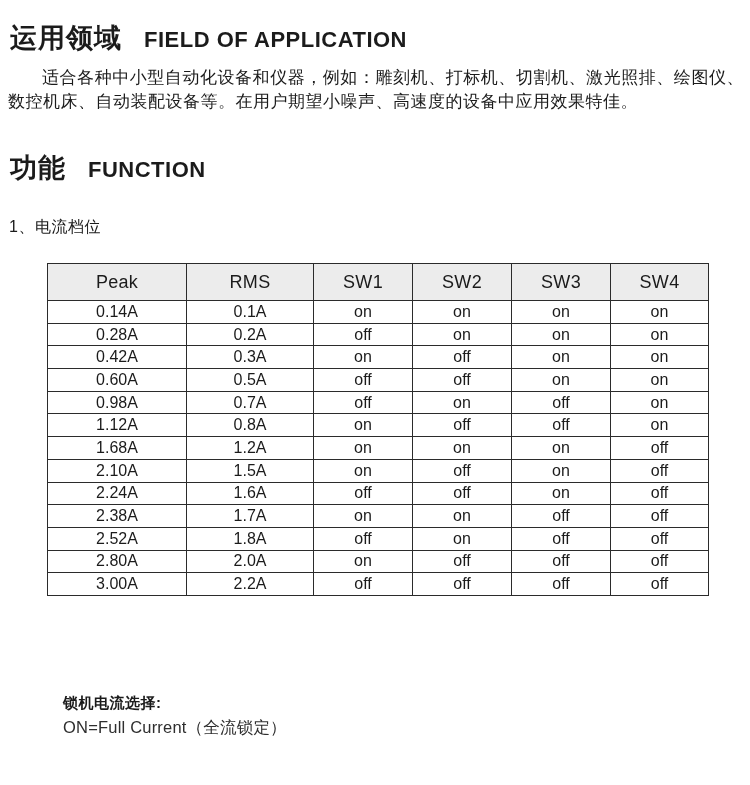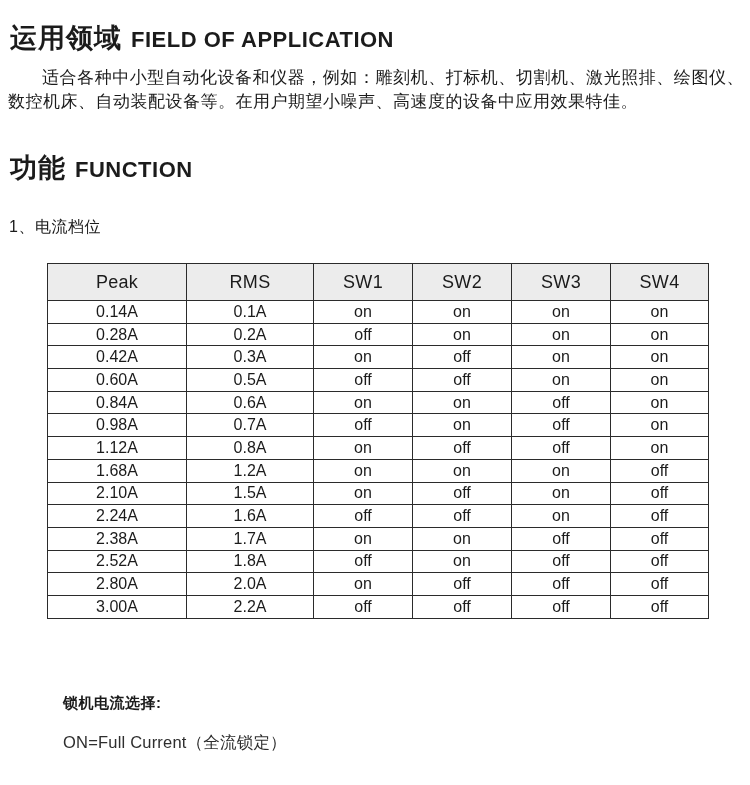--- a/index.html
+++ b/index.html
@@ -11,21 +11,21 @@
     position: relative;
     overflow: hidden;
   }
   .page { position: absolute; inset: 0; background: #ffffff; }
 
   .heading {
     position: absolute;
     left: 10px;
     display: flex;
     align-items: baseline;
-    gap: 9px;
+    gap: 22px;
     font-weight: bold;
     white-space: nowrap;
   }
   .heading .zh { font-size: 27px; letter-spacing: 1px; }
   .heading .en { font-size: 22px; letter-spacing: 0.5px; }
   #heading-application { top: 20px; }
   #heading-function    { top: 150px; }
 
   .paragraph {
     position: absolute;
@@ -73,21 +73,21 @@
     font-size: 16px;
     line-height: 1;
   }
   .current-table { outline: 1px solid #2b2b2b; outline-offset: -1px; }
 
   .notes { position: absolute; left: 63px; top: 694px; }
   .notes .notes-title {
     font-weight: bold;
     font-size: 15px;
     letter-spacing: 0.5px;
-    margin-bottom: 19px;
+    margin-bottom: 4px;
   }
   .notes .notes-line {
     font-size: 16.5px;
     color: #2e2e2e;
     margin-bottom: 10px;
     letter-spacing: 0.2px;
   }
 </style>
 </head>
 <body>
@@ -154,28 +154,20 @@
         </tr>
         <tr>
           <td style="border-color: rgb(43, 43, 43);">0.60A</td>
           <td style="border-color: rgb(43, 43, 43);">0.5A</td>
           <td style="border-color: rgb(43, 43, 43);">off</td>
           <td style="border-color: rgb(43, 43, 43);">off</td>
           <td style="border-color: rgb(43, 43, 43);">on</td>
           <td style="border-color: rgb(43, 43, 43);">on</td>
         </tr>
         <tr>
-          <td style="border-color: rgb(43, 43, 43);">0.84A</td>
-          <td style="border-color: rgb(43, 43, 43);">0.6A</td>
-          <td style="border-color: rgb(43, 43, 43);">on</td>
-          <td style="border-color: rgb(43, 43, 43);">on</td>
-          <td style="border-color: rgb(43, 43, 43);">off</td>
-          <td style="border-color: rgb(43, 43, 43);">on</td>
-        </tr>
-        <tr>
           <td style="border-color: rgb(43, 43, 43);">0.98A</td>
           <td style="border-color: rgb(43, 43, 43);">0.7A</td>
           <td style="border-color: rgb(43, 43, 43);">off</td>
           <td style="border-color: rgb(43, 43, 43);">on</td>
           <td style="border-color: rgb(43, 43, 43);">off</td>
           <td style="border-color: rgb(43, 43, 43);">on</td>
         </tr>
         <tr>
           <td style="border-color: rgb(43, 43, 43);">1.12A</td>
           <td style="border-color: rgb(43, 43, 43);">0.8A</td>

